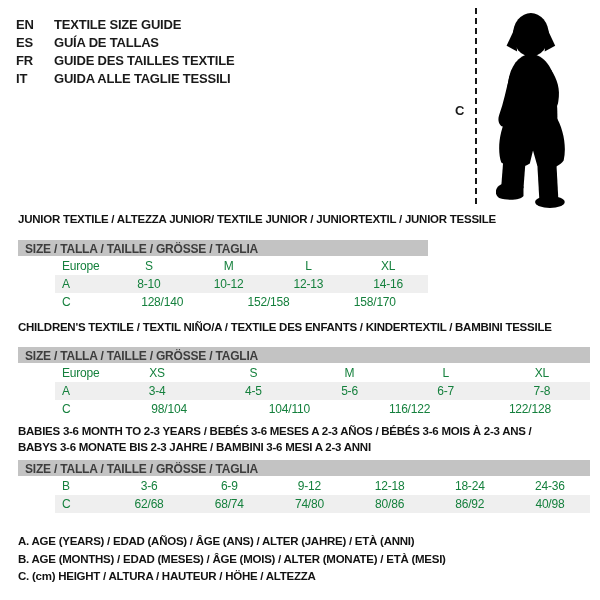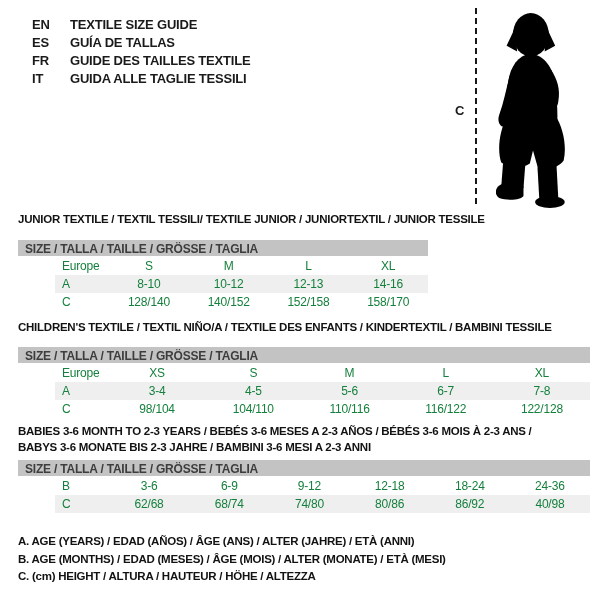--- a/index.html
+++ b/index.html
@@ -7,21 +7,21 @@
     --row-shaded:#efefef;
     --text:#1a1a1a;
     --silhouette:#000000;
   }
   html,body{margin:0;padding:0;background:#fff;}
   .page{
     position:relative;width:600px;height:600px;background:#ffffff;overflow:hidden;
     font-family:"Liberation Sans","DejaVu Sans",sans-serif;color:var(--text);
   }
   
-  .legend{position:absolute;left:32px;top:15px;}
+  .legend{position:absolute;left:16px;top:15px;}
   .legend-row{height:18px;line-height:18px;white-space:nowrap;}
   .legend-code{display:inline-block;width:38px;font-weight:bold;font-size:13px;letter-spacing:-0.2px;}
   .legend-label{font-weight:bold;font-size:13px;letter-spacing:-0.2px;}
   
   .figure-line{position:absolute;left:475px;top:8px;height:196px;width:0;border-left:2px dashed #161616;}
   .figure-label{position:absolute;left:455px;top:103px;font-weight:bold;font-size:13px;}
   .baby-svg{position:absolute;left:496px;top:10px;width:74px;height:198px;}
   
   .section{position:absolute;left:18px;}
   .section-0{top:211px;width:410px;}
@@ -66,42 +66,41 @@
       <path d="M11,106 C3,122 1,142 5,154 C13,160 26,160 32,155 L35,142 L39,157 C47,162 59,160 64,152 C67,138 64,120 56,106 Z"></path>
       <path d="M7,150 L5,178 L26,180 L28,152 Z"></path>
       <path d="M5,176 C-1,179 -2,186 3,190 C11,193 24,192 26,188 L26,178 Z"></path>
       <path d="M39,154 L41,192 L59,192 L57,152 Z"></path>
       <ellipse cx="51" cy="194" rx="14" ry="6"></ellipse>
     </g>
   </svg>
 
   <div class="section section-0">
       <div class="table-title">
-        <div>JUNIOR TEXTILE / TEXTIL TESSILI/ TEXTILE JUNIOR / JUNIORTEXTIL / JUNIOR TESSILE</div>
+        <div>JUNIOR TEXTILE / ALTEZZA JUNIOR/ TEXTILE JUNIOR / JUNIORTEXTIL / JUNIOR TESSILE</div>
       </div>
       <div class="sizetable">
         <div class="table-header">SIZE / TALLA / TAILLE / GRÖSSE / TAGLIA</div>
         <div class="trow">
           <span class="tlabel">Europe</span>
           <span class="tcell">S</span>
           <span class="tcell">M</span>
           <span class="tcell">L</span>
           <span class="tcell">XL</span>
         </div>
         <div class="trow shaded">
           <span class="tlabel">A</span>
           <span class="tcell">8-10</span>
           <span class="tcell">10-12</span>
           <span class="tcell">12-13</span>
           <span class="tcell">14-16</span>
         </div>
         <div class="trow">
           <span class="tlabel">C</span>
           <span class="tcell">128/140</span>
-          <span class="tcell">140/152</span>
           <span class="tcell">152/158</span>
           <span class="tcell">158/170</span>
         </div>
       </div>
     </div>
   <div class="section section-1">
       <div class="table-title">
         <div>CHILDREN'S TEXTILE / TEXTIL NIÑO/A / TEXTILE DES ENFANTS / KINDERTEXTIL / BAMBINI TESSILE</div>
       </div>
       <div class="sizetable">
@@ -119,21 +118,20 @@
           <span class="tcell">3-4</span>
           <span class="tcell">4-5</span>
           <span class="tcell">5-6</span>
           <span class="tcell">6-7</span>
           <span class="tcell">7-8</span>
         </div>
         <div class="trow">
           <span class="tlabel">C</span>
           <span class="tcell">98/104</span>
           <span class="tcell">104/110</span>
-          <span class="tcell">110/116</span>
           <span class="tcell">116/122</span>
           <span class="tcell">122/128</span>
         </div>
       </div>
     </div>
   <div class="section section-2">
       <div class="table-title">
         <div>BABIES 3-6 MONTH TO 2-3 YEARS / BEBÉS 3-6 MESES A 2-3 AÑOS / BÉBÉS 3-6 MOIS À 2-3 ANS /</div>
         <div>BABYS 3-6 MONATE BIS 2-3 JAHRE / BAMBINI 3-6 MESI A 2-3 ANNI</div>
       </div>

